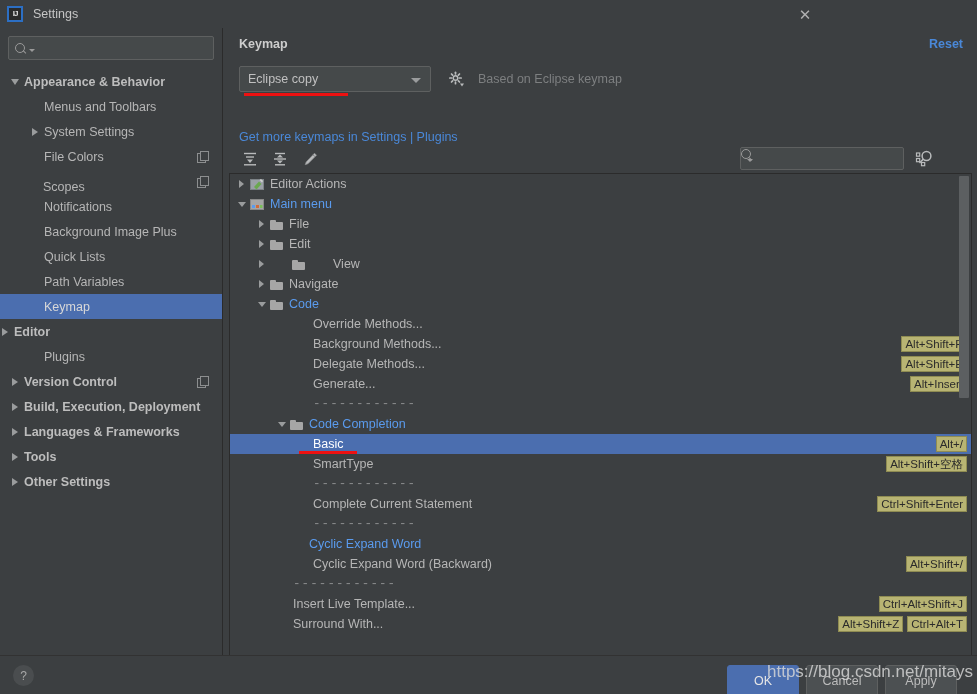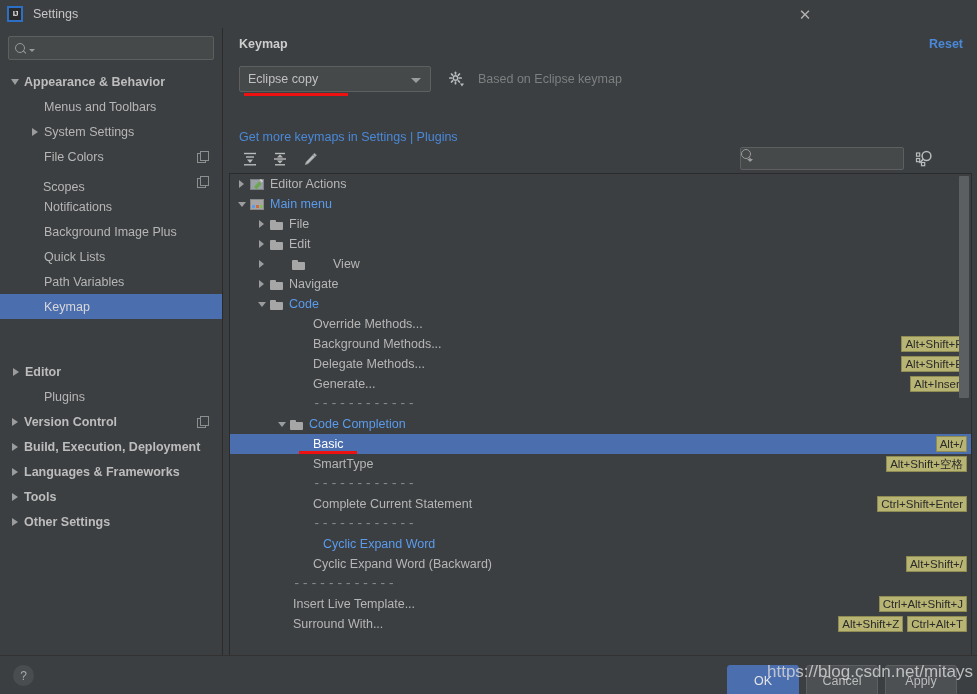--- a/index.html
+++ b/index.html
@@ -336,21 +336,21 @@
           <span class="side-label">Quick Lists</span>
         </div>
         <div class="side-item" style="padding-left: 30px;">
           <span class="arrow"></span>
           <span class="side-label">Path Variables</span>
         </div>
         <div class="side-item selected" style="padding-left: 30px;">
           <span class="arrow"></span>
           <span class="side-label">Keymap</span>
         </div>
-        <div class="side-item top" style="padding-left: 11px; margin-top: 40px;">
+        <div class="side-item top" style="padding-left: 0;">
           <span class="arrow">
             <span class="tri-right"></span>
           </span>
           <span class="side-label">Editor</span>
         </div>
         <div class="side-item" style="padding-left: 30px;">
           <span class="arrow"></span>
           <span class="side-label">Plugins</span>
         </div>
         <div class="side-item top" style="padding-left: 10px;">
@@ -580,21 +580,21 @@
             <span class="shortcuts">
               <span class="kbd">Ctrl+Shift+Enter</span>
             </span>
           </div>
           <div class="tree-row" style="padding-left: 66px;">
             <span class="tw"></span>
             <span class="dashes" style="margin-left: 6px;">------------</span>
           </div>
           <div class="tree-row" style="padding-left: 66px;">
             <span class="tw"></span>
-            <span class="tree-label blue" style="margin-left: 16px;">Cyclic Expand Word</span>
+            <span class="tree-label blue" style="margin-left: 2px;">Cyclic Expand Word</span>
           </div>
           <div class="tree-row" style="padding-left: 66px;">
             <span class="tw"></span>
             <span class="tree-label" style="margin-left: 6px;">Cyclic Expand Word (Backward)</span>
             <span class="shortcuts">
               <span class="kbd">Alt+Shift+/</span>
             </span>
           </div>
           <div class="tree-row" style="padding-left: 46px;">
             <span class="tw"></span>

